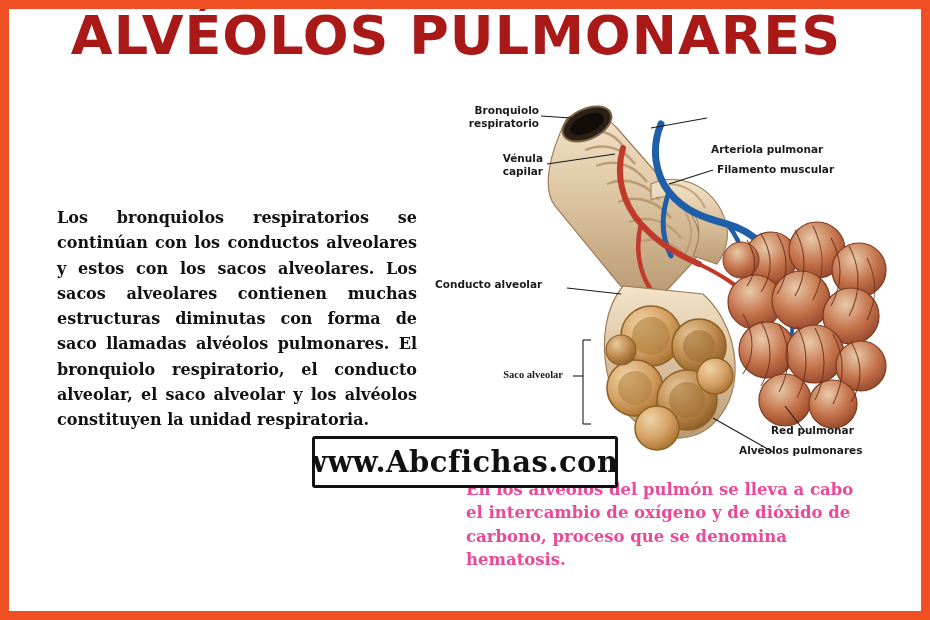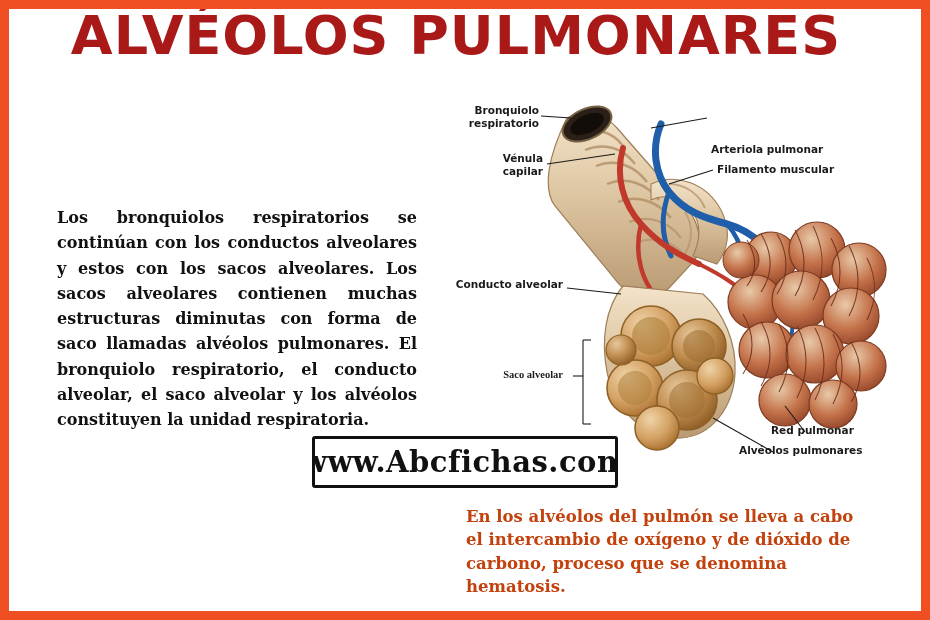--- a/index.html
+++ b/index.html
@@ -71,23 +71,22 @@
   
   .caption {
     position: absolute;
     left: 466px;
     top: 478px;
     width: 400px;
     font-family: "DejaVu Serif", serif;
     font-weight: bold;
     font-size: 16.5px;
     line-height: 1.42;
-    color: #c2410c;
+    color: #ec4899;
     text-align: left;
-    margin-top: 27px;
   }
 
   
   .footer {
     position: absolute;
     left: 50%;
     transform: translateX(-50%);
     bottom: -12px;
     width: 300px;
     height: 46px;
@@ -261,21 +260,21 @@
       </g>
 
     </svg>
 
     <div class="lbl" style="left:-2px; top:16px; width:86px; text-align:right;">Bronquiolo
 respiratorio</div>
     <div class="lbl" style="left:256px; top:23px; width:130px;margin-top:32px;">Arteriola pulmonar</div>
     <div class="lbl" style="left:6px; top:64px; width:82px; text-align:right;">Vénula
 capilar</div>
     <div class="lbl" style="left:262px; top:75px; width:140px;">Filamento muscular</div>
-    <div class="lbl" style="left:-20px; top:190px; width:128px; text-align:right;">Conducto alveolar</div>
+    <div class="lbl" style="left:-20px; top:190px; width:128px; text-align:left;">Conducto alveolar</div>
     <div class="lbl" style="left:10px; top:280px; width:98px; text-align:right;font-family:Liberation Serif, serif;">Saco alveolar</div>
     <div class="lbl" style="left:316px; top:336px; width:100px;">Red pulmonar</div>
     <div class="lbl" style="left:284px; top:356px; width:150px;">Alvéolos pulmonares</div>
   </div>
 
   <div class="caption">En los alvéolos del pulmón se lleva a cabo el intercambio de oxígeno y de dióxido de carbono, proceso que se denomina hematosis.</div>
 
   <div class="footer">
     <span class="footer-text">www.Abcfichas.com</span>
   </div>

